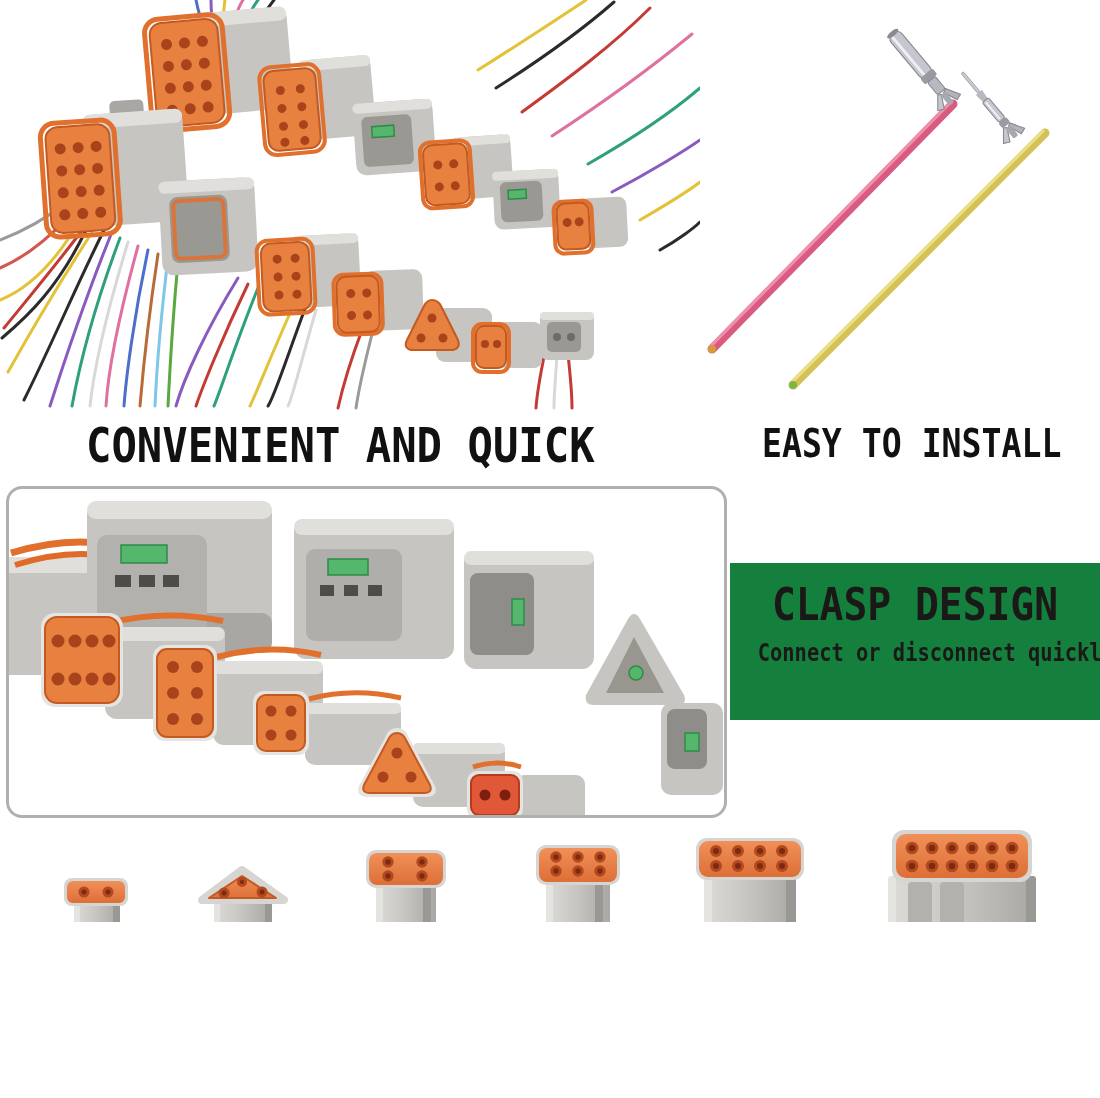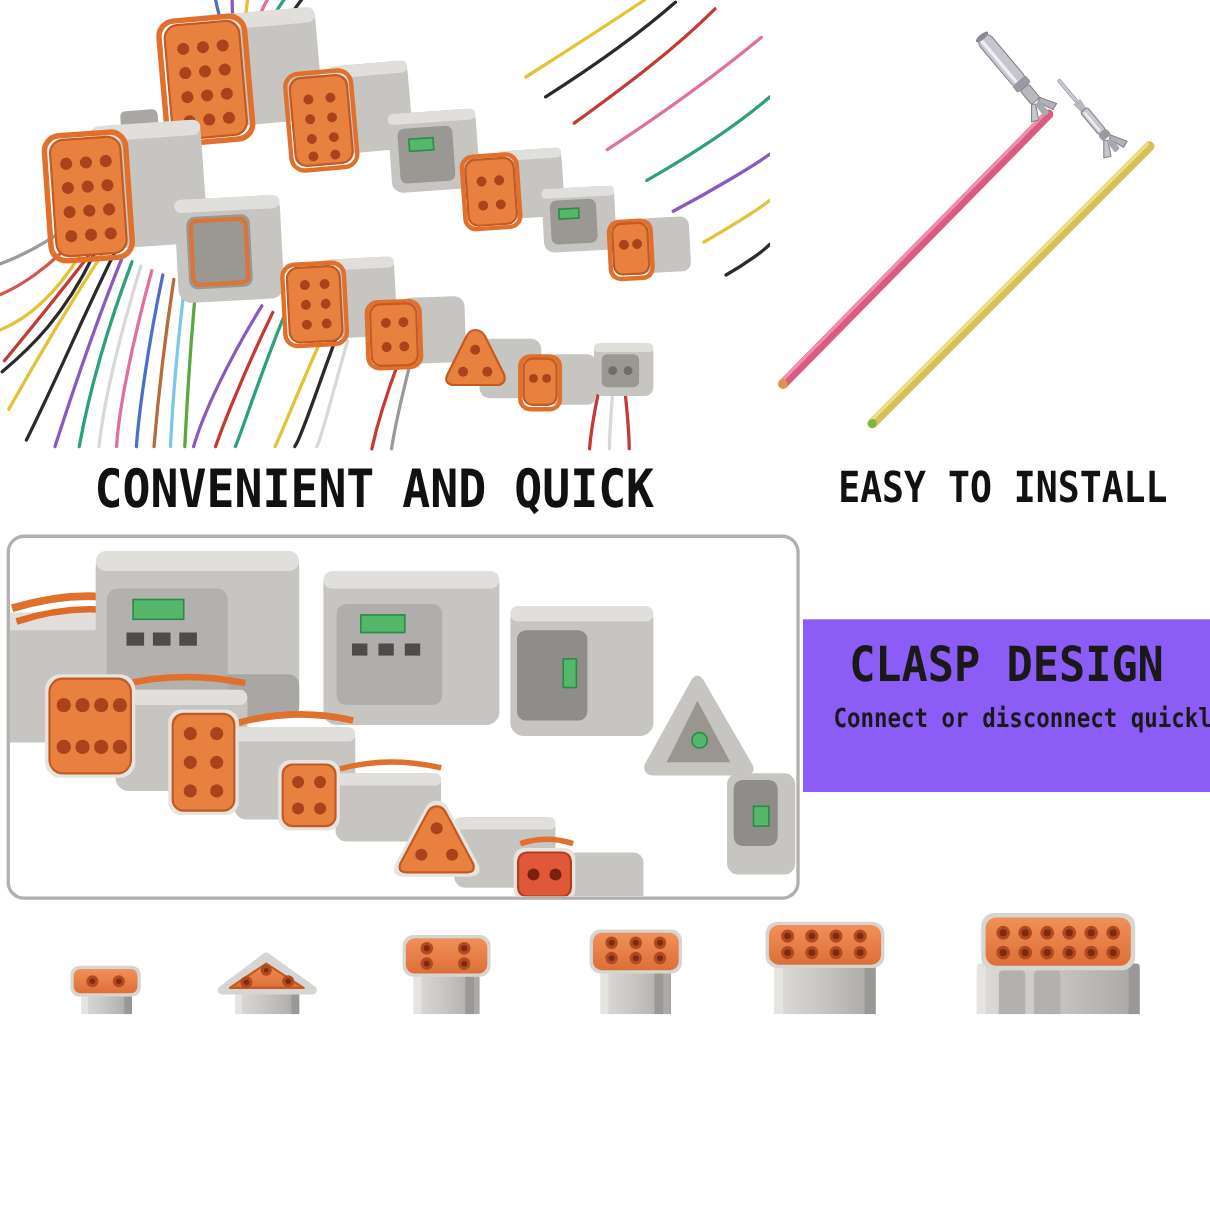--- a/index.html
+++ b/index.html
@@ -6,21 +6,21 @@
   html,body{background:#ffffff}
   body{font-family:"DejaVu Sans Mono","Liberation Mono",monospace}
   .canvas{position:relative;width:1100px;height:922px;background:#fff;overflow:hidden}
   .photo{position:absolute;display:block}
   .headline{position:absolute;font-weight:bold;color:#111;white-space:nowrap;line-height:1}
   .hl-left{left:86px;top:421px;font-size:48px;transform:scaleX(0.88);transform-origin:0 0;letter-spacing:0}
   .hl-right{left:762px;top:424px;font-size:39px;transform:scaleX(0.85);transform-origin:0 0}
   .mid-box{position:absolute;left:6px;top:486px;width:721px;height:332px;border:3px solid #b2b0ae;
            border-radius:16px;background:#fff;overflow:hidden}
   .mid-box svg{position:absolute;left:0;top:0}
-  .clasp-panel{position:absolute;left:730px;top:563px;width:370px;height:157px;background:#8b5cf6;
+  .clasp-panel{position:absolute;left:730px;top:563px;width:370px;height:157px;background:#15803d;
                color:#1b1917;text-align:center;overflow:hidden}
   .clasp-title{margin-top:20px;font-size:44px;font-weight:bold;line-height:1;
                transform:scaleX(0.9);transform-origin:50% 50%;white-space:nowrap}
   .clasp-sub{margin-top:14px;font-size:24px;font-weight:bold;line-height:1;
              transform:scaleX(0.85);transform-origin:50% 50%;white-space:nowrap}
   
   .cg{fill:#c7c5c1}.cgl{fill:#e1dfdb}.cgd{fill:#a9a7a3}.cav{fill:#9a9892}
   .orf{fill:#e8803f;stroke:#c35a22;stroke-width:2}
   .orh{fill:#a8431c}
   .grn{fill:#55b76c;stroke:#2f8a49;stroke-width:1.5}

